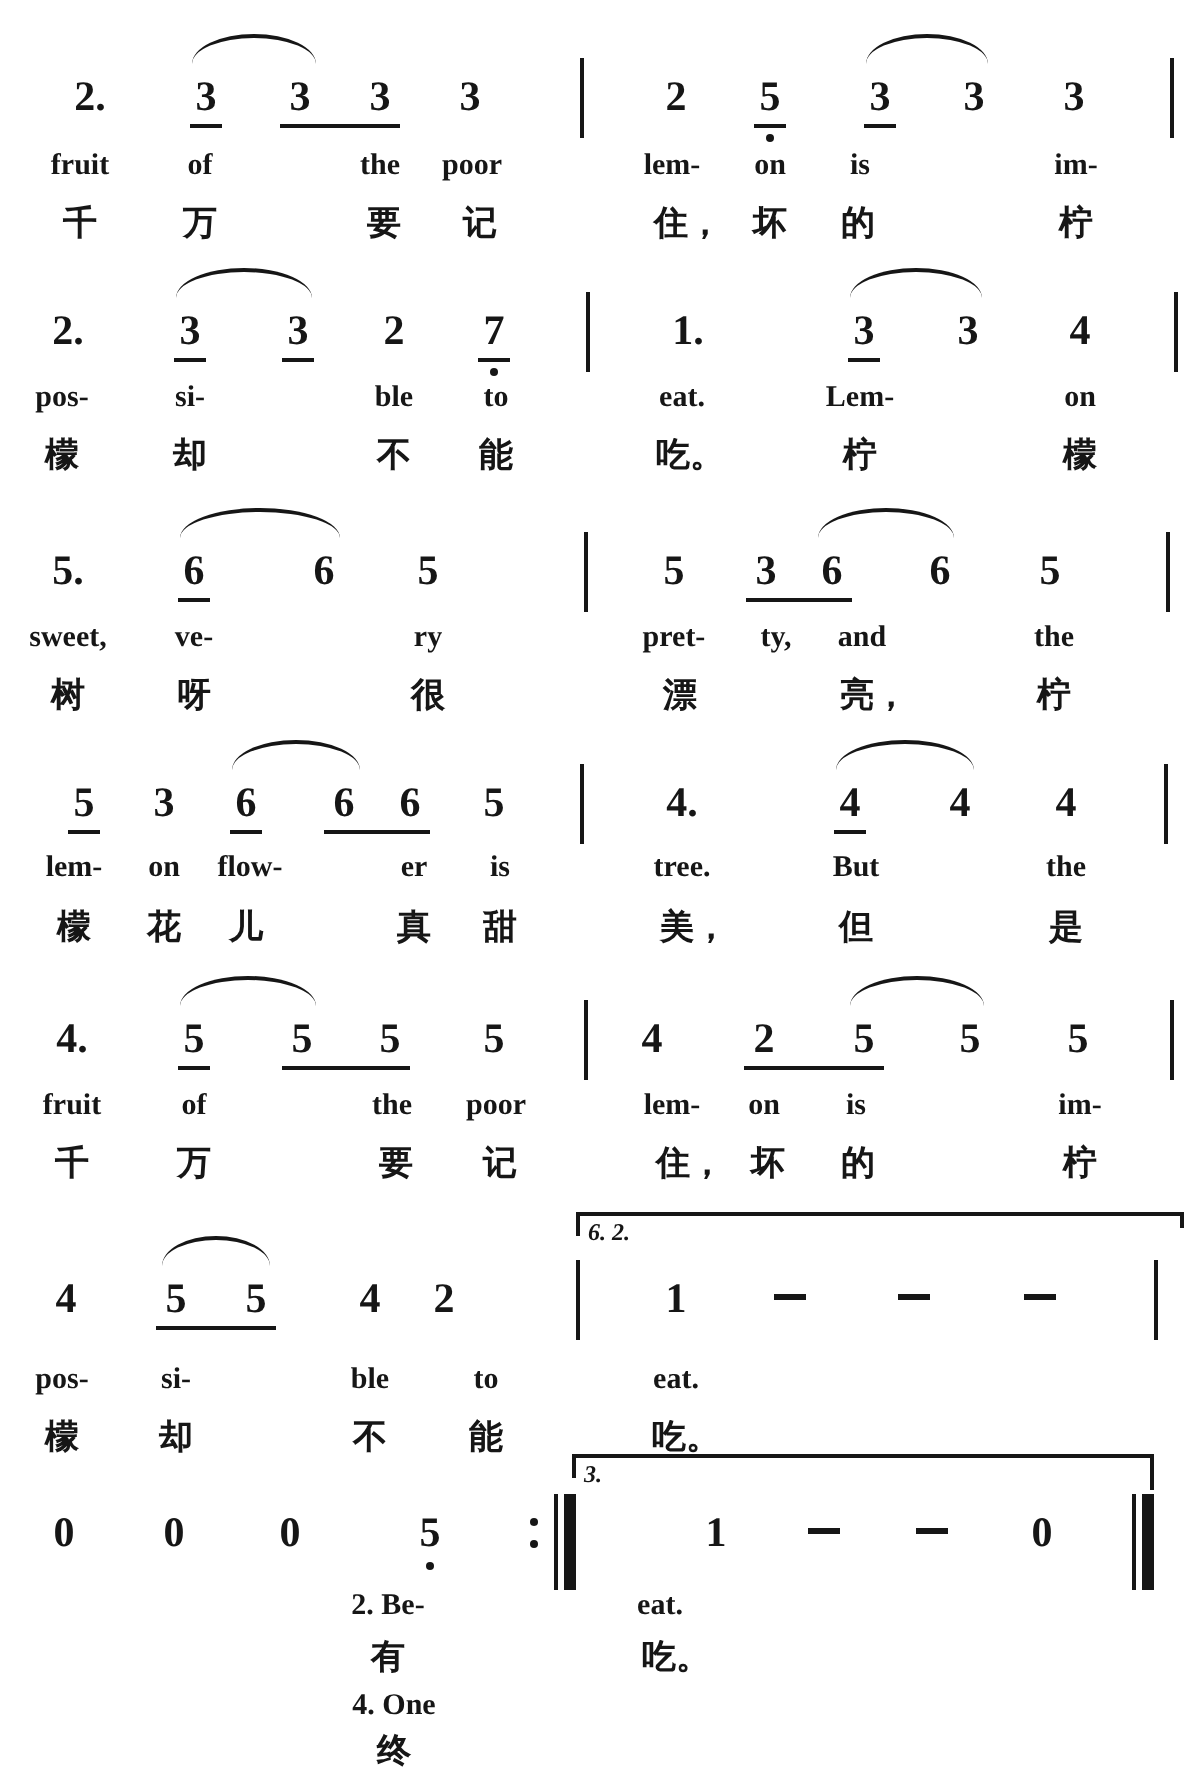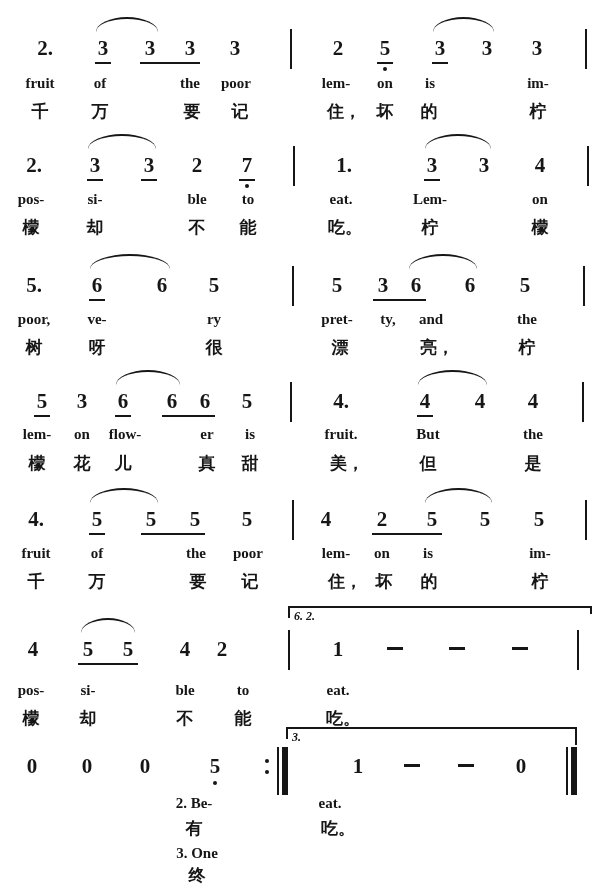--- a/index.html
+++ b/index.html
@@ -111,21 +111,21 @@
       <div class="note" style="left: 337px; top: 274px;">5</div>
       <div class="note" style="left: 383px; top: 274px;">3</div>
       <div class="note" style="left: 416px; top: 274px;">6</div>
       <div class="note" style="left: 470px; top: 274px;">6</div>
       <div class="note" style="left: 525px; top: 274px;">5</div>
       <div class="beam" style="left: 373px; top: 299px; width: 53px;"></div>
       <div class="slur" style="left: 90px; top: 254px; width: 80px;"></div>
       <div class="slur" style="left: 409px; top: 254px; width: 68px;"></div>
       <div class="barline" style="left: 292px; top: 266px;"></div>
       <div class="barline" style="left: 583px; top: 266px;"></div>
-      <div class="lyric en" style="left: 34px; top: 311px;">poor,</div>
+      <div class="lyric en" style="left: 34px; top: 311px;">sweet,</div>
       <div class="lyric en" style="left: 97px; top: 311px;">ve-</div>
       <div class="lyric en" style="left: 214px; top: 311px;">ry</div>
       <div class="lyric en" style="left: 337px; top: 311px;">pret-</div>
       <div class="lyric en" style="left: 388px; top: 311px;">ty,</div>
       <div class="lyric en" style="left: 431px; top: 311px;">and</div>
       <div class="lyric en" style="left: 527px; top: 311px;">the</div>
       <div class="lyric zh" style="left: 34px; top: 336px;">树</div>
       <div class="lyric zh" style="left: 97px; top: 336px;">呀</div>
       <div class="lyric zh" style="left: 214px; top: 336px;">很</div>
       <div class="lyric zh" style="left: 340px; top: 336px;">漂</div>
@@ -147,21 +147,21 @@
       <div class="beam" style="left: 162px; top: 415px; width: 53px;"></div>
       <div class="slur" style="left: 116px; top: 370px; width: 64px;"></div>
       <div class="slur" style="left: 418px; top: 370px; width: 69px;"></div>
       <div class="barline" style="left: 290px; top: 382px;"></div>
       <div class="barline" style="left: 582px; top: 382px;"></div>
       <div class="lyric en" style="left: 37px; top: 426px;">lem-</div>
       <div class="lyric en" style="left: 82px; top: 426px;">on</div>
       <div class="lyric en" style="left: 125px; top: 426px;">flow-</div>
       <div class="lyric en" style="left: 207px; top: 426px;">er</div>
       <div class="lyric en" style="left: 250px; top: 426px;">is</div>
-      <div class="lyric en" style="left: 341px; top: 426px;">fruit.</div>
+      <div class="lyric en" style="left: 341px; top: 426px;">tree.</div>
       <div class="lyric en" style="left: 428px; top: 426px;">But</div>
       <div class="lyric en" style="left: 533px; top: 426px;">the</div>
       <div class="lyric zh" style="left: 37px; top: 452px;">檬</div>
       <div class="lyric zh" style="left: 82px; top: 452px;">花</div>
       <div class="lyric zh" style="left: 123px; top: 452px;">儿</div>
       <div class="lyric zh" style="left: 207px; top: 452px;">真</div>
       <div class="lyric zh" style="left: 250px; top: 452px;">甜</div>
       <div class="lyric zh" style="left: 347px; top: 452px;">美，</div>
       <div class="lyric zh" style="left: 428px; top: 452px;">但</div>
       <div class="lyric zh" style="left: 533px; top: 452px;">是</div>
@@ -241,16 +241,16 @@
       <div class="odot" style="left: 267px; top: 759px;"></div>
       <div class="odot" style="left: 267px; top: 770px;"></div>
       <div class="rbar-thin" style="left: 277px; top: 747px; height: 48px;"></div>
       <div class="rbar-thick" style="left: 282px; top: 747px; height: 48px;"></div>
       <div class="rbar-thin" style="left: 566px; top: 747px; height: 48px;"></div>
       <div class="rbar-thick" style="left: 571px; top: 747px; height: 48px;"></div>
       <div class="lyric en" style="left: 194px; top: 795px; text-align: center;">2. Be-</div>
       <div class="lyric en" style="left: 330px; top: 795px;">eat.</div>
       <div class="lyric zh" style="left: 194px; top: 817px;">有</div>
       <div class="lyric zh" style="left: 338px; top: 817px;">吃。</div>
-      <div class="lyric en" style="left: 197px; top: 845px;">3. One</div>
+      <div class="lyric en" style="left: 197px; top: 845px;">4. One</div>
       <div class="lyric zh" style="left: 197px; top: 864px;">终</div>
     </div>
 </div>
 
 </body></html>

